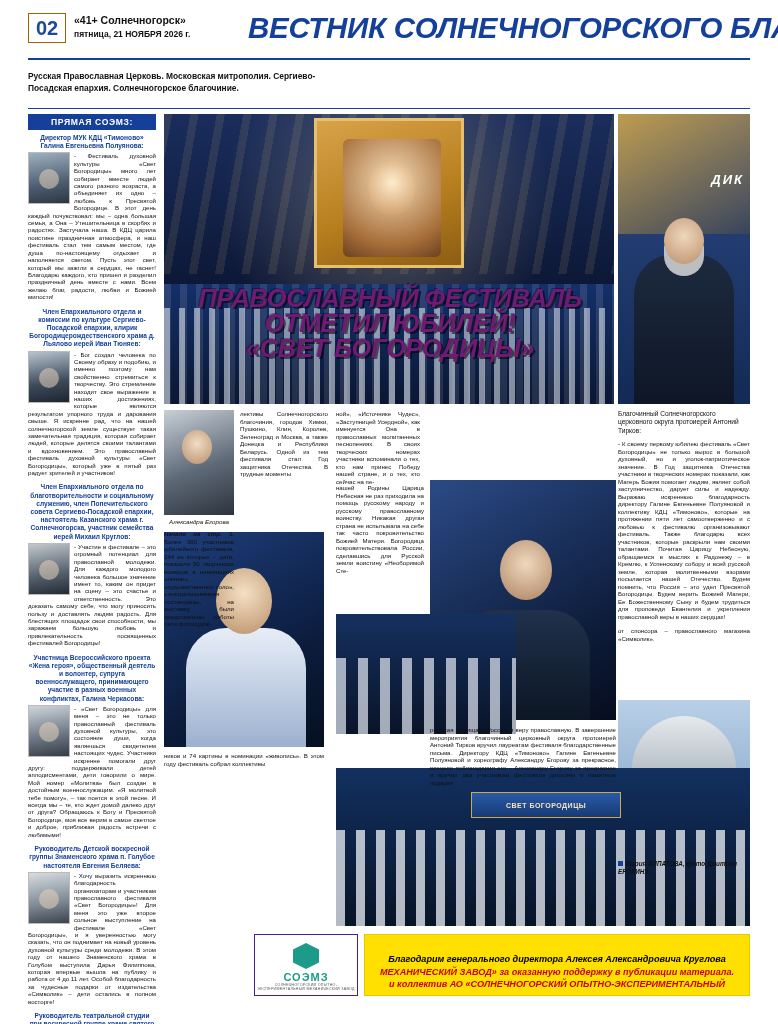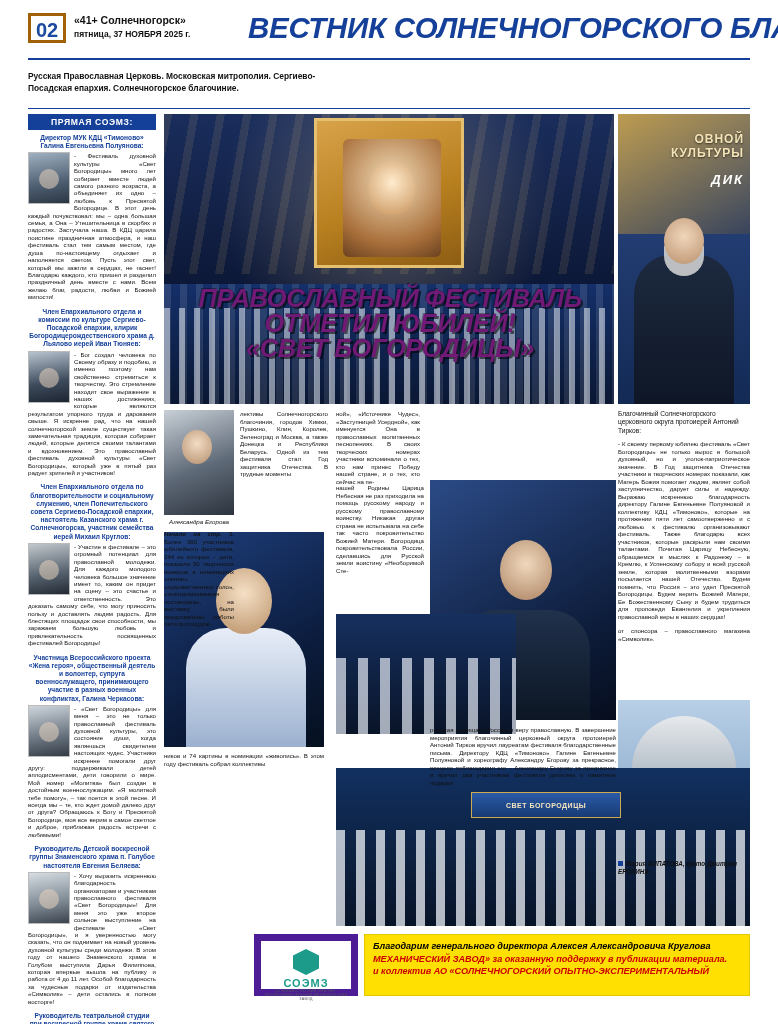--- a/index.html
+++ b/index.html
@@ -17,21 +17,21 @@
     overflow: hidden;
   }
 
   
   .masthead {
     position:absolute; left:0; top:0; width:778px; height:62px;
     background:#ffffff;
   }
   .pagenum-box {
     position:absolute; left:28px; top:13px; width:38px; height:30px;
-    border:3px solid #a16207; color:#1b4aa0;
+    border:1px solid #a16207; color:#1b4aa0;
     font-family:"Liberation Sans", sans-serif; font-weight:bold;
     font-size:20px; line-height:28px; text-align:center;
   }
   .issue-line {
     position:absolute; left:74px; top:14px;
     font-family:"Liberation Sans", sans-serif;
     font-size:10.5px; color:#111; font-weight:bold;
   }
   .date-line {
     position:absolute; left:74px; top:29px;
@@ -313,52 +313,52 @@
     font-size:6.3px; line-height:8px; color:#111; font-weight:bold; font-style:italic;
   }
   .credit .sq { display:inline-block; width:5px; height:5px; background:#15409a; margin-right:3px;}
 
   
   .footer {
     position:absolute; left:164px; top:934px; width:586px; height:62px;
   }
   .logo-box {
     position:absolute; left:90px; top:0; width:104px; height:62px;
-    border:7px solid #4c1d95; background:#fff; text-align:center;
+    border:1px solid #4c1d95; background:#fff; text-align:center;
   }
   .logo-box .mark {
     margin:8px auto 2px auto; width:26px; height:26px;
     background:#1d9b8a;
     clip-path: polygon(50% 0%, 100% 25%, 100% 75%, 50% 100%, 0% 75%, 0% 25%);
   }
   .logo-box .nm {
     font-family:"Liberation Sans", sans-serif; font-weight:bold;
     font-size:11px; color:#1d9b8a; letter-spacing:1px;
   }
   .logo-box .sub {
     font-family:"Liberation Sans", sans-serif; font-size:3.6px; color:#555; letter-spacing:.3px;
   }
   .thanks {
     position:absolute; left:200px; top:0; width:386px; height:62px;
     background:#ffe000; border:1px solid #e5c900;
     color:#000; font-family:"Liberation Sans", sans-serif;
     font-weight:bold; font-style:italic; font-size:9.1px; line-height:12.5px;
-    padding:5px 8px; 
+    padding:18px 8px; text-align:center;
   }
   .thanks .red { color:#cc0000; }
 </style>
 </head>
 <body>
 
 <div class="page">
 
   <div class="masthead">
     <div class="pagenum-box">02</div>
     <div class="issue-line">«41+ Солнечногорск»</div>
-    <div class="date-line">пятница, 37 НОЯБРЯ 2025 г.</div>
+    <div class="date-line">пятница, 21 НОЯБРЯ 2026 г.</div>
     <div class="banner-title">ВЕСТНИК СОЛНЕЧНОГОРСКОГО БЛАГОЧИНИЯ</div>
     <div class="rule-blue"></div>
   </div>
 
   <div class="subhead">
     <div class="left">Русская Православная Церковь. Московская митрополия. Сергиево-Посадская епархия. Солнечногорское благочиние.</div>
   </div>
   <div class="rule-thin"></div>
 
   <div class="leftcol">
@@ -408,21 +408,20 @@
 
   <div class="hero">
     <div class="stagebg"></div>
     <div class="beams"></div>
     <div class="icon-panel"></div>
     <div class="crowd"></div>
   </div>
 
   <div class="priest">
     <div class="gold"></div>
-    <div class="word">ОВНОЙ КУЛЬТУРЫ</div>
     <div class="dir">ДИК</div>
     <div class="robe"></div>
     <div class="beard"></div>
     <div class="head"></div>
   </div>
 
   <div class="headline">
     <span class="l">ПРАВОСЛАВНЫЙ ФЕСТИВАЛЬ</span>
     <span class="l">ОТМЕТИЛ ЮБИЛЕЙ!</span>
     <span class="l">«СВЕТ БОГОРОДИЦЫ»</span>

